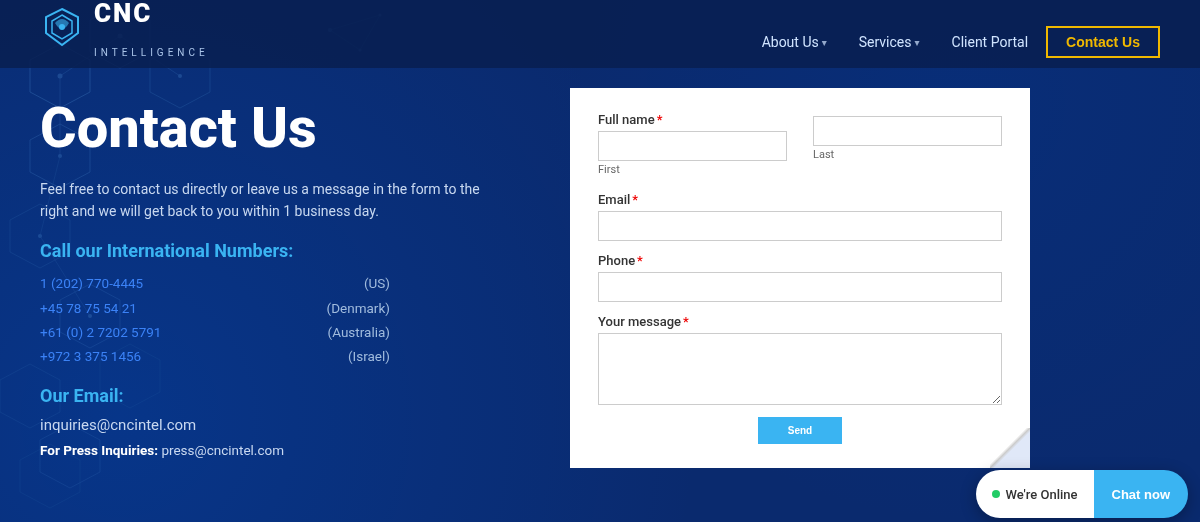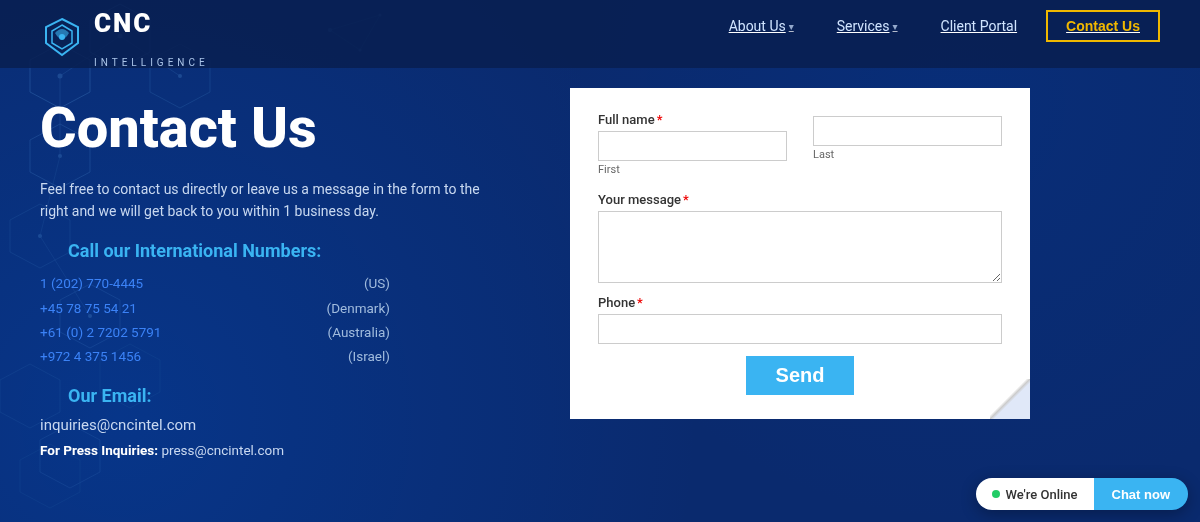--- a/index.html
+++ b/index.html
@@ -33,21 +33,21 @@
       z-index: 0;
       pointer-events: none;
       opacity: 0.3;
     }
 
     
     header {
       position: relative;
       z-index: 10;
       display: flex;
-      align-items: flex-start;
+      align-items: flex-end;
       justify-content: space-between;
       padding: 10px 40px;
       height: 68px;
       background: rgba(8, 30, 80, 0.85);
     }
 
     .logo {
       display: flex;
       align-items: center;
       gap: 10px;
@@ -75,22 +75,21 @@
       font-size: 10px;
       letter-spacing: 4px;
       color: #aac4e8;
       text-transform: uppercase;
       margin-top: 21px;
     }
 
     nav {
       display: flex;
       align-items: center;
-      gap: 15px;
-      text-decoration: underline;
+      gap: 4px;
     }
 
     .nav-item {
       display: flex;
       align-items: center;
       gap: 3px;
       padding: 6px 14px;
       color: #d0e4ff;
       font-size: 14px;
       cursor: pointer;
@@ -145,21 +144,20 @@
       line-height: 1.6;
       max-width: 460px;
       margin-bottom: 18px;
     }
 
     .section-heading {
       font-size: 18px;
       font-weight: 700;
       color: #3ab4f2;
       margin-bottom: 10px;
-      margin-left: 28px;
     }
 
     .phone-list {
       margin-bottom: 16px;
     }
 
     .phone-row {
       display: flex;
       justify-content: space-between;
       font-size: 13.5px;
@@ -248,21 +246,21 @@
       width: 100%;
       height: 72px;
       resize: vertical;
     }
 
     .send-btn {
       background: #3ab4f2;
       color: #fff;
       border: none;
       padding: 8px 30px;
-      font-size: 20px;
+      font-size: 10px;
       font-weight: 600;
       cursor: pointer;
       display: block;
       margin: 0 auto;
     }
 
     
     .form-card::after {
       content: '';
       position: absolute;
@@ -270,29 +268,29 @@
       right: 0;
       width: 40px;
       height: 40px;
       background: linear-gradient(135deg, #fff 45%, #ccc 50%, #e0e8f8 55%);
       pointer-events: none;
     }
 
     
     .chat-widget {
       position: absolute;
-      bottom: 12px;
+      bottom: 4px;
       right: 12px;
       z-index: 20;
       display: flex;
       align-items: center;
       border-radius: 30px;
       overflow: hidden;
       box-shadow: 0 4px 16px rgba(0,0,0,0.3);
-      height: 32px;
+      height: 48px;
     }
 
     .chat-status {
       background: #fff;
       padding: 0 16px;
       font-size: 13px;
       color: #333;
       height: 100%;
       display: flex;
       align-items: center;
@@ -406,21 +404,21 @@
       </div>
       <div class="phone-row">
         <span class="phone-number">+45 78 75 54 21</span>
         <span class="phone-country">(Denmark)</span>
       </div>
       <div class="phone-row">
         <span class="phone-number">+61 (0) 2 7202 5791</span>
         <span class="phone-country">(Australia)</span>
       </div>
       <div class="phone-row">
-        <span class="phone-number">+972 4 375 1456</span>
+        <span class="phone-number">+972 3 375 1456</span>
         <span class="phone-country">(Israel)</span>
       </div>
     </div>
 
     <div class="email-section">
       <h2 class="section-heading">Our Email:</h2>
       <p class="email-link">inquiries@cncintel.com</p>
       <p class="press-line">
         <strong>For Press Inquiries:</strong>
         <span>press@cncintel.com</span>
@@ -437,33 +435,39 @@
           </label>
           <input class="form-input" type="text" style="">
           <span class="sub-label">First</span>
         </div>
         <div class="form-group" style="margin-top:4px;">
           <input class="form-input" type="text" style="">
           <span class="sub-label">Last</span>
         </div>
       </div>
 
+      <div class="form-group">
+        <label class="form-label">
+          <span>Email</span><span class="required-star">*</span>
+        </label>
+        <input class="form-input" type="email" style="">
+      </div>
+
+      <div class="form-group">
+        <label class="form-label">
+          <span>Phone</span><span class="required-star">*</span>
+        </label>
+        <input class="form-input" type="tel" style="">
+      </div>
 
       <div class="form-group">
         <label class="form-label">
           <span>Your message</span><span class="required-star">*</span>
         </label>
         <textarea class="form-textarea" style=""></textarea>
-      </div>
-
-      <div class="form-group">
-        <label class="form-label">
-          <span>Phone</span><span class="required-star">*</span>
-        </label>
-        <input class="form-input" type="tel" style="">
       </div>
 
       <button class="send-btn">Send</button>
     </div>
   </div>
 </main>
 
 <div class="chat-widget">
   <div class="chat-status">
     <span class="online-dot"></span>

